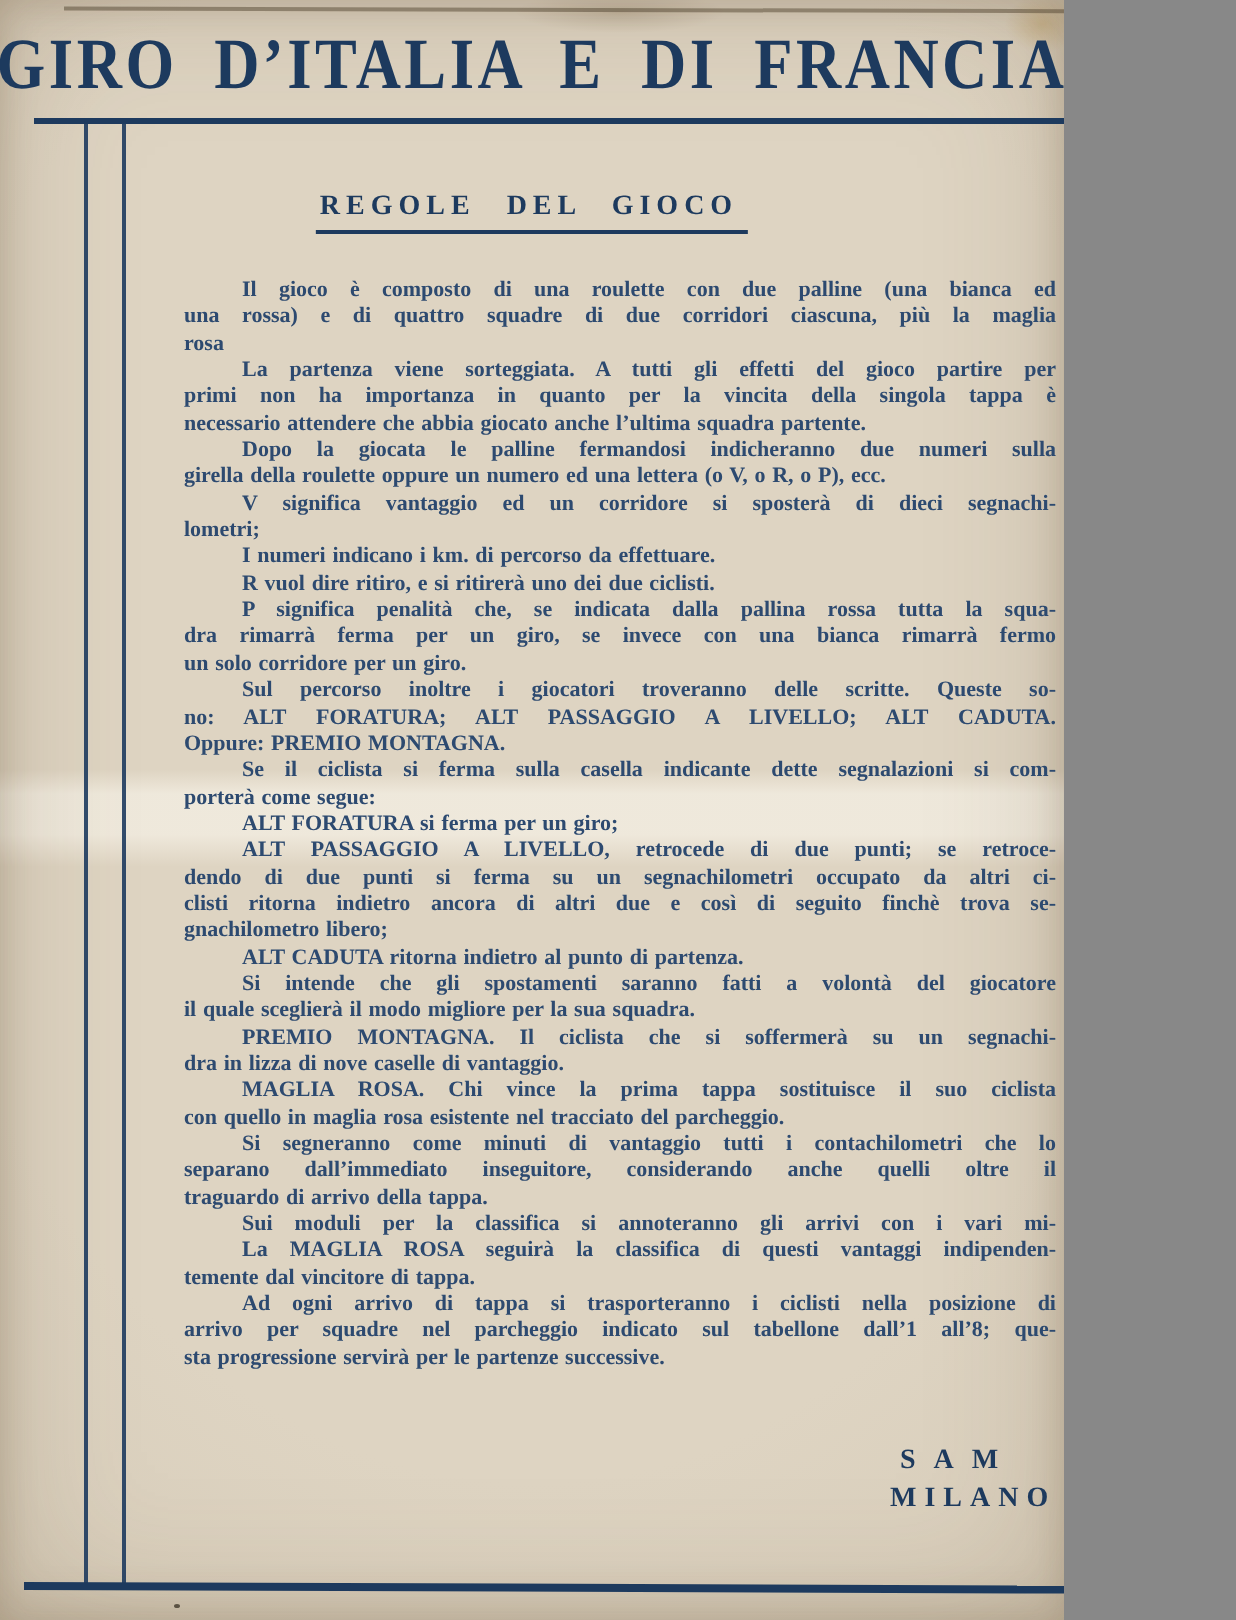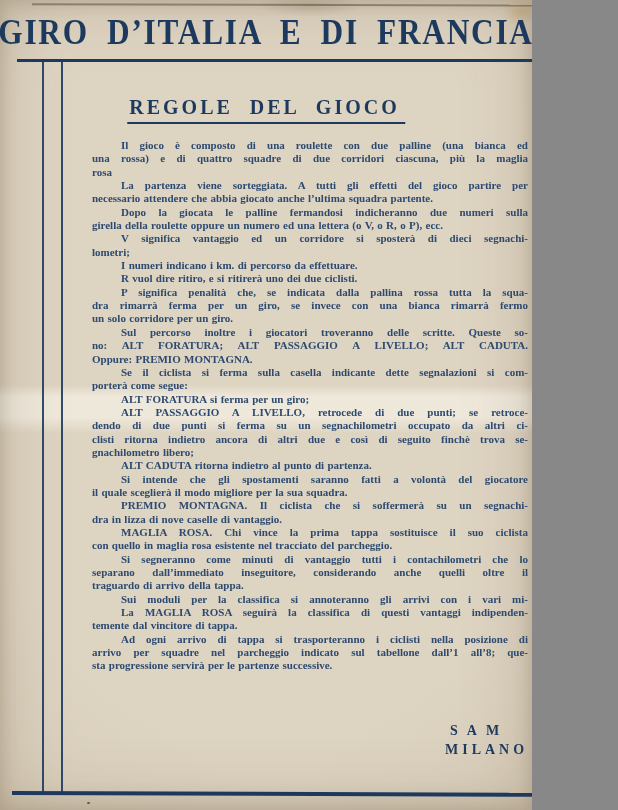--- a/index.html
+++ b/index.html
@@ -27,21 +27,21 @@
   }
   .hrule { position:absolute; background:var(--ink); }
   .top-rule    { left:17px;  top:59px;  width:583px; height:3px; }
   .bottom-rule { left:12px;  top:792px; width:596px; height:4px; transform:rotate(.2deg); }
   .vl { position:absolute; top:62px; height:730px; width:2px; background:var(--ink); opacity:.9; }
   .vl-l1 { left:42px; }  .vl-l2 { left:61px; }
   .vl-r1 { left:554px; } .vl-r2 { left:572px; }
   .rules-heading {
     position:absolute; top:96px; left:50%; transform:translateX(-50%);
     margin:0; white-space:nowrap;
-    font-weight:700; font-size:20px; letter-spacing:3px; word-spacing:9px;
+    font-weight:700; font-size:14px; letter-spacing:3px; word-spacing:9px;
     color:var(--ink); border-bottom:2px solid var(--ink); padding:0 5px 3px 2px;
   }
   .body-text {
     position:absolute; top:139px; left:92px; width:436px;
     font-weight:700; font-size:11px; line-height:13.34px;
     color:var(--text); word-spacing:.6px;
   }
   .line { text-align:justify; text-align-last:justify; }
   .line.last  { text-align-last:left; }
   .line.first { text-indent:29px; }
@@ -68,20 +68,21 @@
   <h2 class="rules-heading">REGOLE DEL GIOCO</h2>
 
   <div class="body-text">
       <div>
         <div class="line first">Il gioco è composto di una roulette con due palline (una bianca ed</div>
         <div class="line">una rossa) e di quattro squadre di due corridori ciascuna, più la maglia</div>
         <div class="line last">rosa</div>
       </div>
       <div>
         <div class="line first">La partenza viene sorteggiata. A tutti gli effetti del gioco partire per</div>
+        <div class="line">primi non ha importanza in quanto per la vincita della singola tappa è</div>
         <div class="line last">necessario attendere che abbia giocato anche l’ultima squadra partente.</div>
       </div>
       <div>
         <div class="line first">Dopo la giocata le palline fermandosi indicheranno due numeri sulla</div>
         <div class="line last">girella della roulette oppure un numero ed una lettera (o V, o R, o P), ecc.</div>
       </div>
       <div>
         <div class="line first">V significa vantaggio ed un corridore si sposterà di dieci segnachi-</div>
         <div class="line last">lometri;</div>
       </div>

